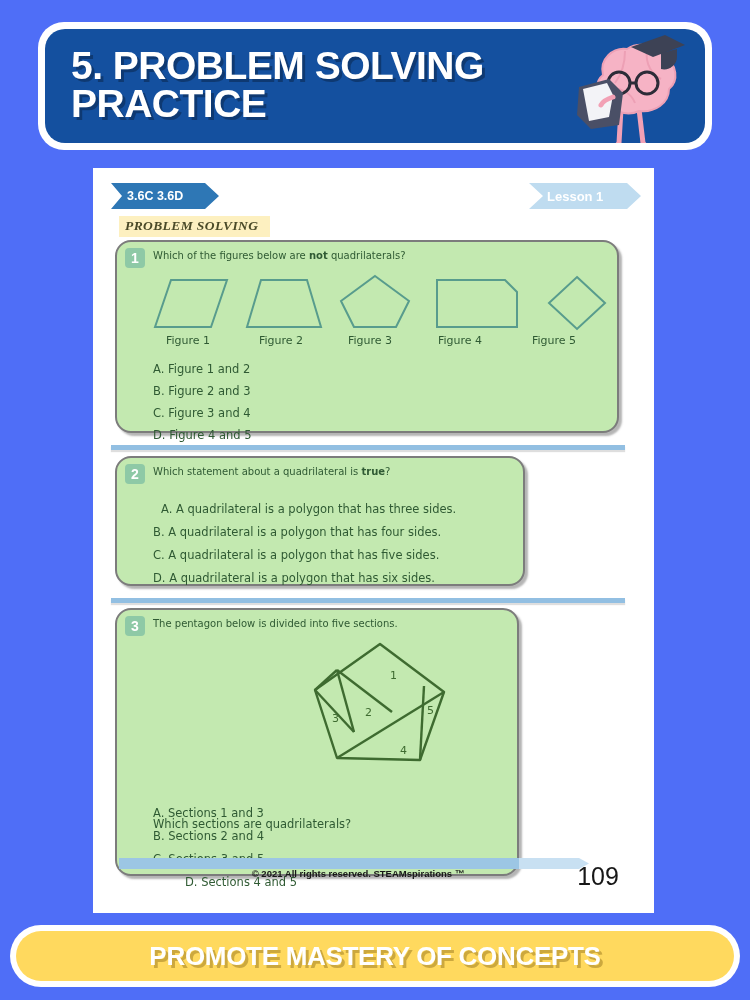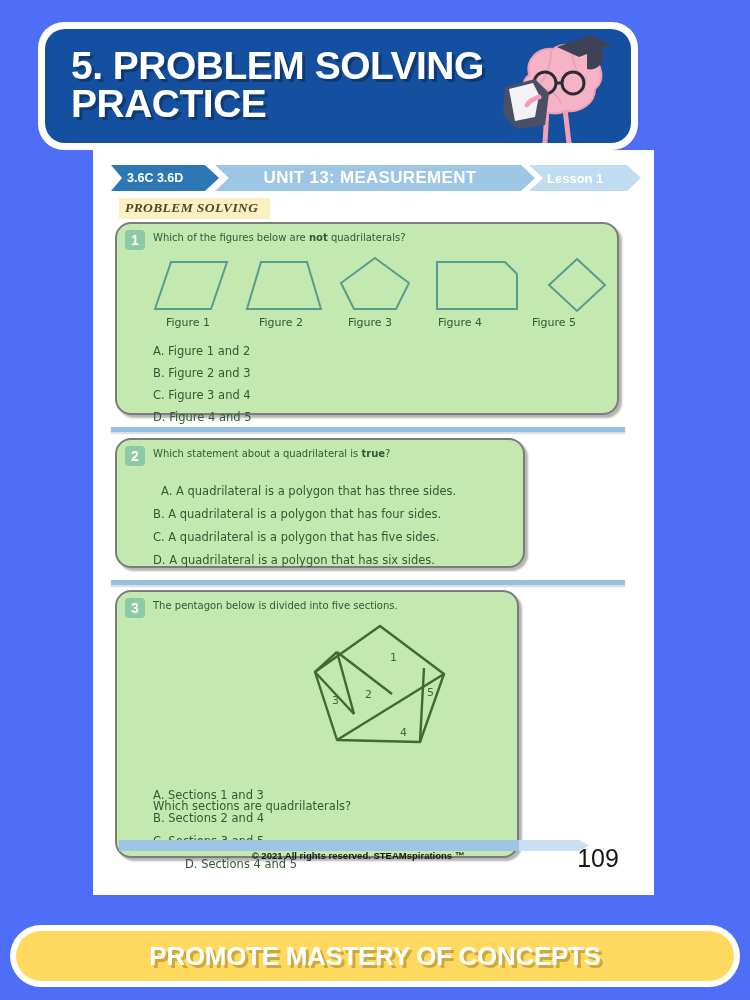--- a/index.html
+++ b/index.html
@@ -5,42 +5,42 @@
   html,body{margin:0;padding:0;}
   body{
     width:750px;height:1000px;
     background:#4f6ef7;
     font-family:"DejaVu Sans", sans-serif;
     overflow:hidden;position:relative;
   }
 
   
   .top-banner-wrap{
-    position:absolute;left:38px;top:22px;width:600px;height:128px;
+    position:absolute;left:38px;top:22px;width:674px;height:128px;
     background:#ffffff;border-radius:26px;
     box-sizing:border-box;padding:7px;
   }
   .top-banner{
     width:100%;height:100%;background:#14509f;border-radius:20px;
     position:relative;overflow:hidden;
   }
   .top-title{
     position:absolute;left:26px;top:18px;width:560px;
     color:#ffffff;font-family:"Liberation Sans", sans-serif;
     font-weight:bold;font-size:39px;line-height:0.97;
     letter-spacing:-0.5px;
     text-shadow:3px 3px 0 rgba(0,0,0,0.28);
     text-transform:uppercase;
   }
   
   .mascot{position:absolute;right:18px;top:2px;width:118px;height:124px;}
 
   
   .page-card{
-    position:absolute;left:93px;top:150px;width:561px;height:745px;
+    position:absolute;left:93px;top:168px;width:561px;height:745px;
     background:#ffffff;
   }
 
   
   .ribbon{position:absolute;left:18px;top:15px;width:530px;height:26px;}
   .rb-std{
     position:absolute;left:0;top:0;height:26px;width:108px;
     background:#2e77b5;
     clip-path:polygon(0 0, 94px 0, 108px 50%, 94px 100%, 0 100%, 11px 50%);
     color:#ffffff;font-family:"Liberation Sans", sans-serif;
@@ -177,21 +177,20 @@
 
       <path d="M44 66 C38 68 34 70 32 74" stroke="#f2a0b5" stroke-width="5" fill="none" stroke-linecap="round"></path>
     </svg>
   </div>
 </div>
 
 <div class="page-card">
 
   <div class="ribbon">
     <div class="rb-std">3.6C 3.6D</div>
-    <div class="rb-unit">UNIT 13: MEASUREMENT</div>
     <div class="rb-lesson">Lesson 1</div>
   </div>
 
   <div class="ps-tag">PROBLEM SOLVING</div>
 
   <div class="qcard" style="left:22px;top:72px;width:504px;height:193px;">
     <div class="qnum">1</div>
     <div class="qstem">
       <span>Which of the figures below are </span><b>not</b><span> quadrilaterals?</span>
     </div>

